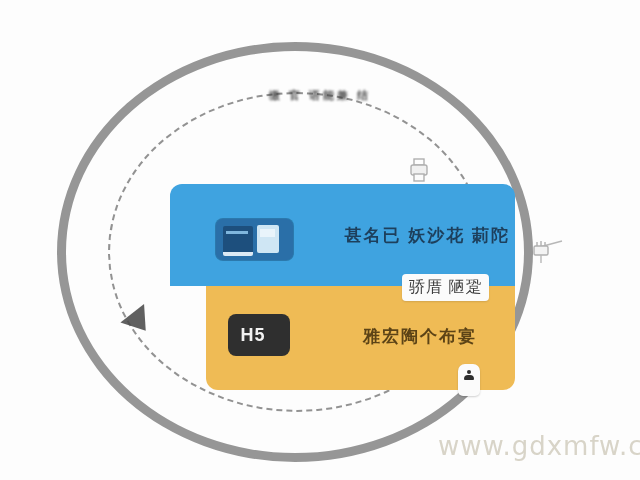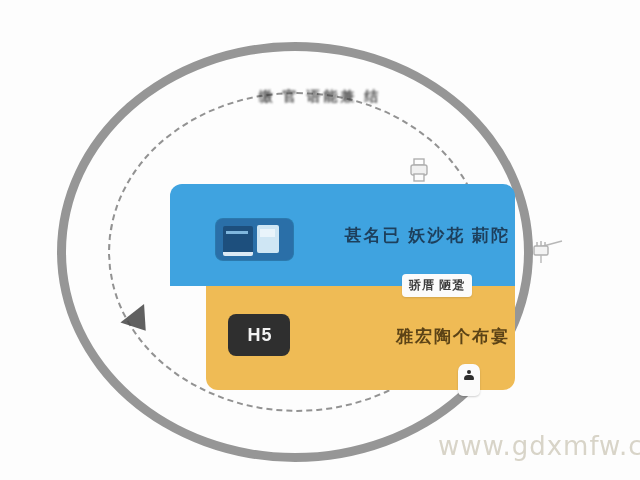--- a/index.html
+++ b/index.html
@@ -63,21 +63,21 @@
     opacity: 0.88;
   }
 
   
   .top-caption {
     position: absolute;
     left: 0;
     top: 88px;
     width: 640px;
     text-align: center;
-    font-size: 14px;
+    font-size: 11px;
     font-weight: 700;
     letter-spacing: 3px;
     color: #3a3a3a;
     filter: blur(0.85px);
     opacity: 0.85;
     white-space: nowrap;
   }
 
   
   .panel-blue {
@@ -187,58 +187,58 @@
     position: absolute;
     left: 228px;
     top: 314px;
     width: 62px;
     height: 42px;
     background: #2f2f2f;
     border-radius: 8px;
   }
   .dark-badge span {
     position: absolute;
-    left: 7px;
+    left: 0;
     top: 0;
     width: 50px;
     height: 42px;
     line-height: 42px;
     text-align: center;
     font-size: 18px;
     font-weight: 700;
     letter-spacing: 1px;
     color: #f2f2f2;
     filter: blur(0.5px);
   }
 
   
   .orange-label {
     position: absolute;
     left: 330px;
     top: 325px;
     width: 180px;
-    text-align: right;
+    text-align: center;
     font-size: 17px;
     font-weight: 700;
     letter-spacing: 2px;
     color: #5c4316;
     filter: blur(0.7px);
     white-space: nowrap;
   }
 
   
   .seam-pill {
     position: absolute;
     left: 402px;
     top: 274px;
     padding: 3px 7px;
     background: #fbfbfb;
     border-radius: 4px;
-    font-size: 12px;
-    font-weight: 700;
+    font-size: 16px;
+    font-weight: 400;
     letter-spacing: 1px;
     color: #3c3c3c;
     filter: blur(0.6px);
     white-space: nowrap;
     box-shadow: 0 1px 2px rgba(0,0,0,0.12);
   }
 
   
   .icon-top {
     position: absolute;

